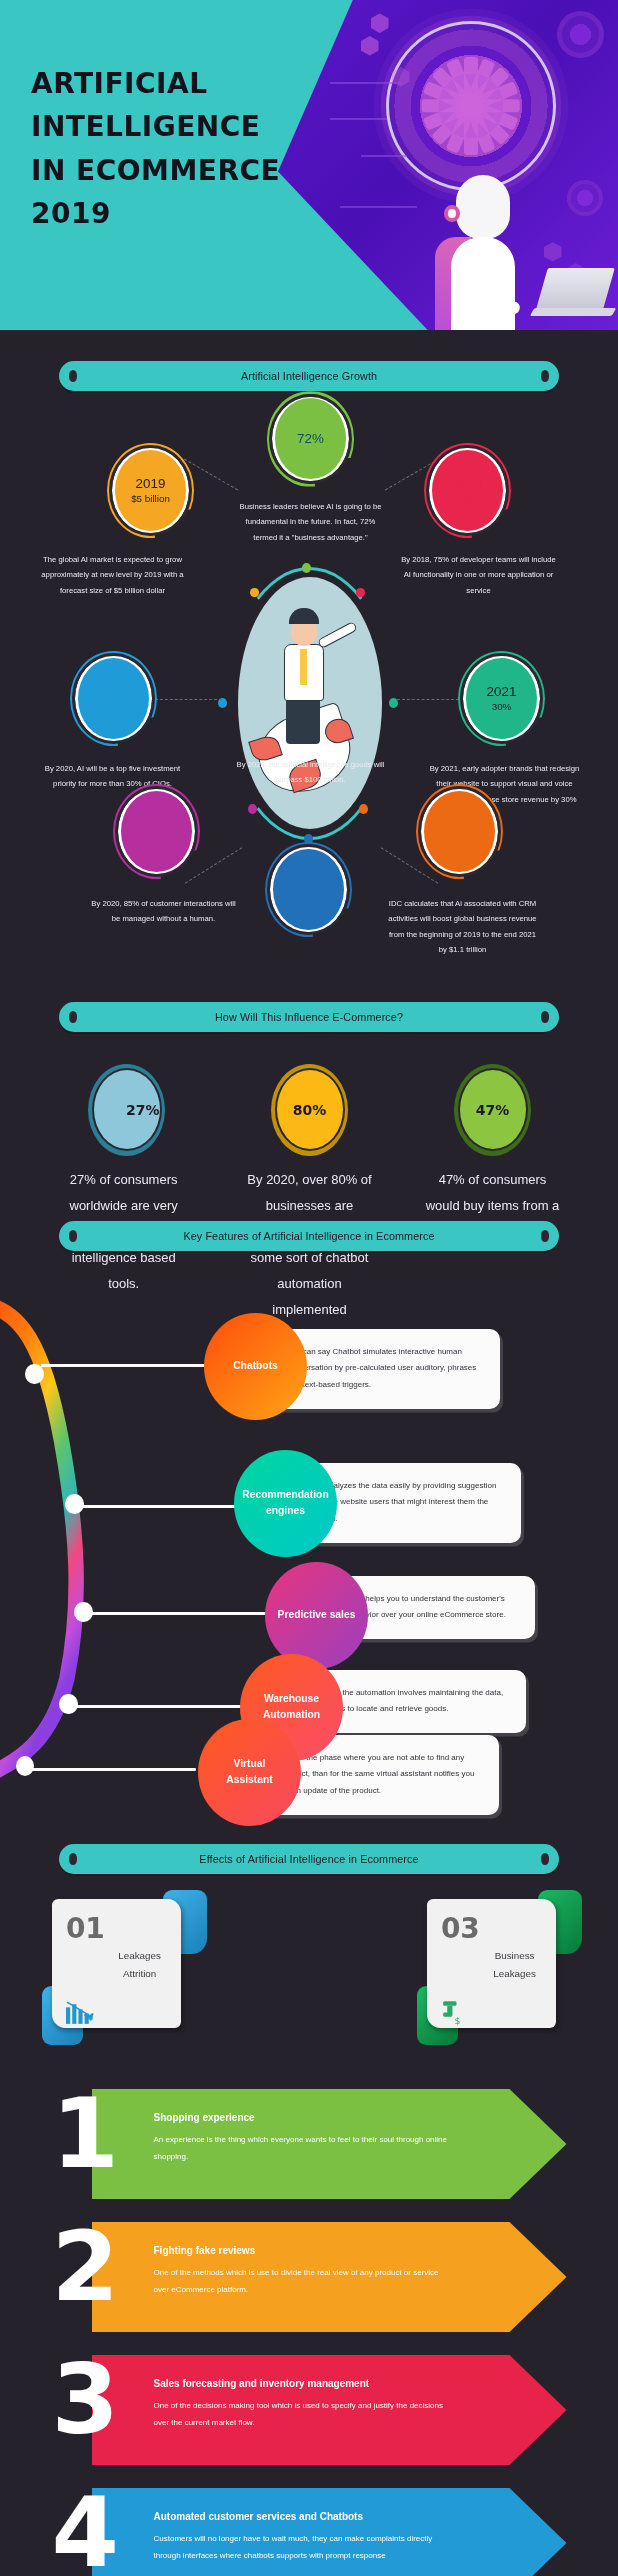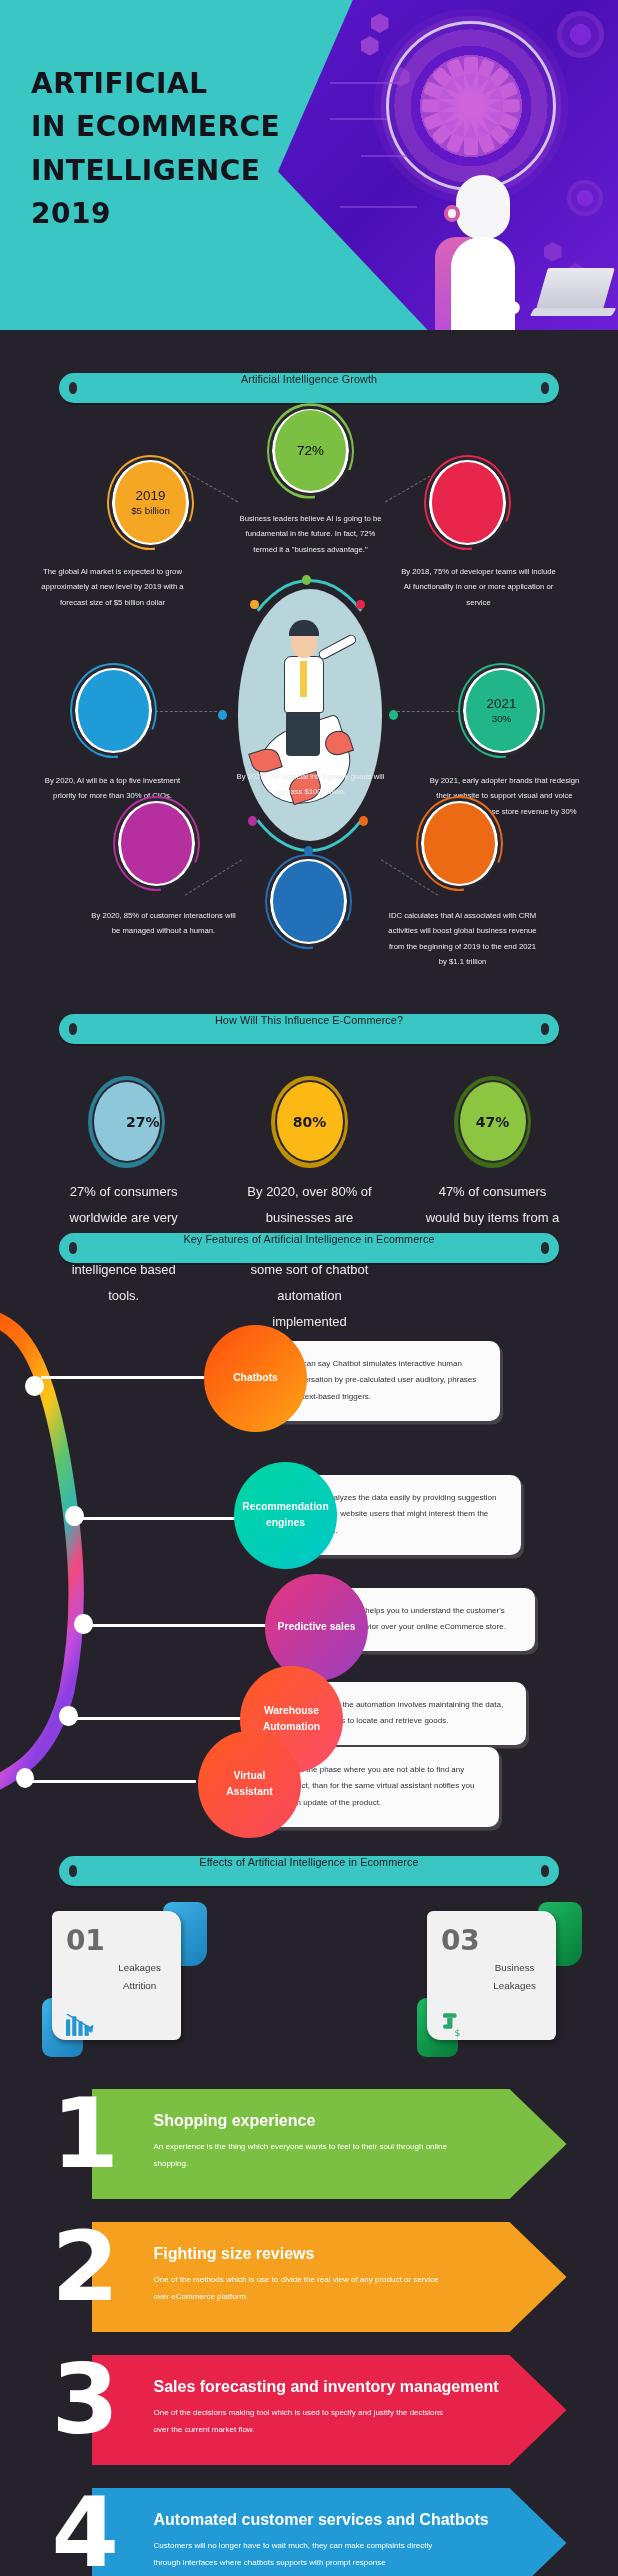--- a/index.html
+++ b/index.html
@@ -53,23 +53,23 @@
   .laptop .base{position:absolute;right:-5.2px;bottom:4.1px;width:82px;height:8.2px;background:#d8d8e2;border-radius:2.1px;transform:skewX(-30deg);}
 
   .hero-title{position:absolute;left:31px;top:62px;width:289px;z-index:5;}
   .hero-title div{
     font-family:"DejaVu Sans", sans-serif;
     font-weight:bold;font-size:28px;line-height:1.55;color:#14121a;letter-spacing:0.5px;
   }
 
   
   .bar{
-    position:relative;margin:12px auto;width:500px;height:30px;
+    position:relative;margin:0 auto;width:500px;height:30px;
     background:#3ac6c2;border-radius:15px;
-    display:flex;justify-content:center;
+    display:flex;align-items:center;justify-content:center;
     box-shadow:0 2.1px 0 rgba(0,0,0,.25);
   }
   .bar .hole{position:absolute;width:8.2px;height:11.3px;border-radius:50%;background:#2b2730;top:9.3px;}
   .bar .hole.l{left:10.3px;}
   .bar .hole.r{right:10.3px;}
   .bar span{font-size:10.8px;color:#1d1b22;font-family:"Liberation Sans",sans-serif;letter-spacing:0.1px;}
 
   
   .growth{position:relative;width:618px;height:639px;padding-top:31px;}
   .growth-inner{position:relative;width:618px;height:577px;margin-top:26px;}
@@ -163,21 +163,21 @@
 
   
   .benefits{position:relative;width:618px;padding-top:36px;padding-bottom:15.5px;}
   .brow{position:relative;width:515px;margin:23px auto 0;height:110px;}
   .bnum{position:absolute;left:0;top:-4.1px;font-size:97px;line-height:1;font-weight:bold;color:#ffffff;font-family:"DejaVu Sans",sans-serif;z-index:3;}
   .barrow{
     position:absolute;left:40px;top:0;width:475px;height:110px;
     clip-path:polygon(0 0, 88% 0, 100% 50%, 88% 100%, 0 100%);
     padding:23px 0 0 62px;z-index:2;
   }
-  .barrow h4{font-size:16px;font-weight:bold;color:#fff;margin-bottom:9.3px;}
+  .barrow h4{font-size:10px;font-weight:bold;color:#fff;margin-bottom:9.3px;}
   .barrow p{font-size:8px;line-height:2.1;color:#fff;max-width:299px;}
 </style>
 </head>
 <body>
 
 <div class="page">
 
   <div class="hero">
     <div class="hero-right"></div>
     <div class="gear gear-big"></div>
@@ -208,22 +208,22 @@
       <div class="eye"></div>
       <div class="body"></div>
       <div class="arm"></div>
     </div>
     <div class="laptop">
       <div class="screen"></div>
         <div class="base"></div>
     </div>
     <div class="hero-title">
       <div>ARTIFICIAL</div>
+      <div>INTELLIGENCE</div>
       <div>IN ECOMMERCE</div>
-      <div>INTELLIGENCE</div>
       <div>2019</div>
     </div>
   </div>
 
   <div class="growth">
     <div class="bar">
       <span class="hole l"></span>
       <span>Artificial Intelligence Growth</span>
       <span class="hole r"></span>
     </div>
@@ -262,21 +262,21 @@
       <div class="dashed" style="left:180px;top:448px;width:67px;transform:rotate(-32deg);"></div>
       <div class="dashed" style="left:376px;top:448px;width:67px;transform:rotate(32deg);"></div>
 
       <div class="ring" style="left:112px;top:30px;background:#f5a623;color:#f5a623;">
         <div class="y" style="color:#1d1b22">2019</div>
         <div class="v" style="color:#1d1b22">$5 billion</div>
       </div>
       <div class="cap" style="left:35px;top:135px;">The global AI market is expected to grow approximately at new level by 2019 with a forecast size of $5 billion dollar</div>
 
       <div class="ring" style="left:272px;top:-21.6px;background:#7cc043;color:#7cc043;">
-        <div class="y" style="color:#000000">72%</div>
+        <div class="y" style="color:#0c4a6e">72%</div>
       </div>
       <div class="cap" style="left:233px;top:82px;">Business leaders believe AI is going to be fundamental in the future. In fact, 72% termed it a "business advantage."</div>
 
       <div class="ring" style="left:429px;top:30px;background:#e8254b;color:#e8254b;">
         <div class="y">2018</div>
         <div class="v">75%</div>
       </div>
       <div class="cap" style="left:401px;top:135px;">By 2018, 75% of developer teams will include AI functionality in one or more application or service</div>
 
       <div class="ring" style="left:75px;top:238px;background:#1f9bd8;color:#1f9bd8;">
@@ -457,21 +457,21 @@
       <div class="bnum">1</div>
       <div class="barrow" style="background:#7cc043;">
         <h4>Shopping experience</h4>
         <p>An experience is the thing which everyone wants to feel to their soul through online shopping.</p>
       </div>
     </div>
 
     <div class="brow">
       <div class="bnum">2</div>
       <div class="barrow" style="background:#f5a01f;">
-        <h4>Fighting size reviews</h4>
+        <h4>Fighting fake reviews</h4>
         <p>One of the methods which is use to divide the real view of any product or service over eCommerce platform.</p>
       </div>
     </div>
 
     <div class="brow">
       <div class="bnum">3</div>
       <div class="barrow" style="background:#e8234a;">
         <h4>Sales forecasting and inventory management</h4>
         <p>One of the decisions making tool which is used to specify and justify the decisions over the current market flow.</p>
       </div>

